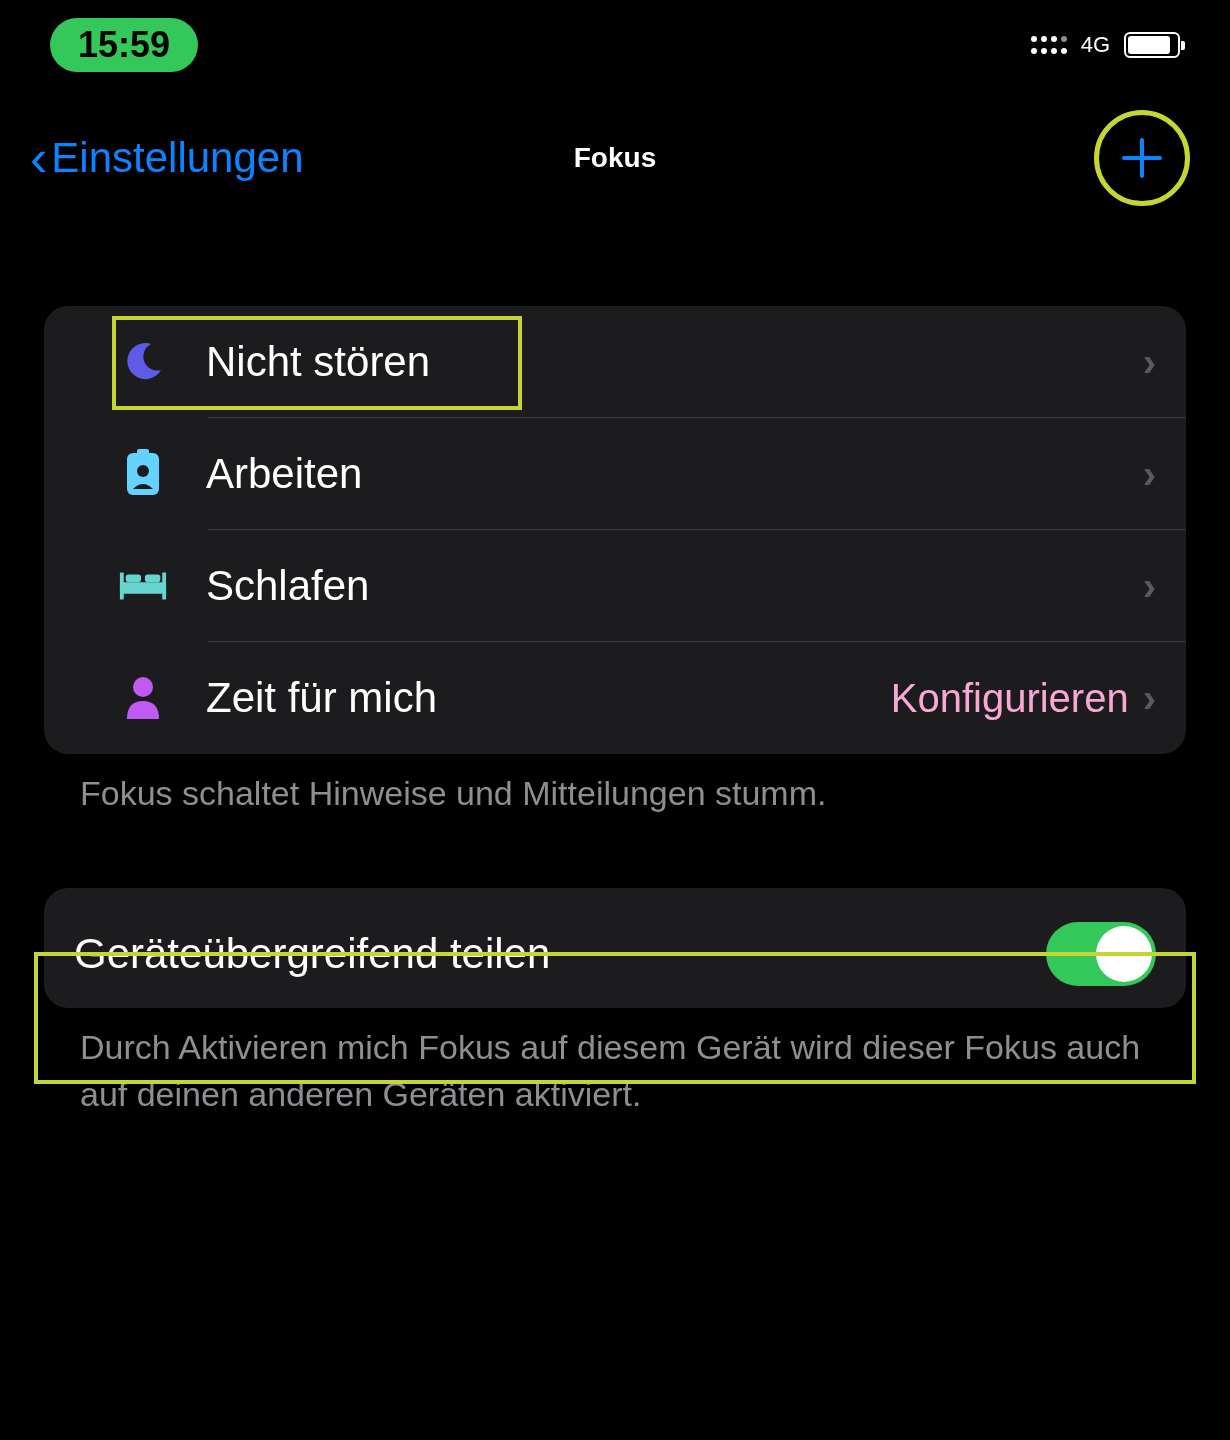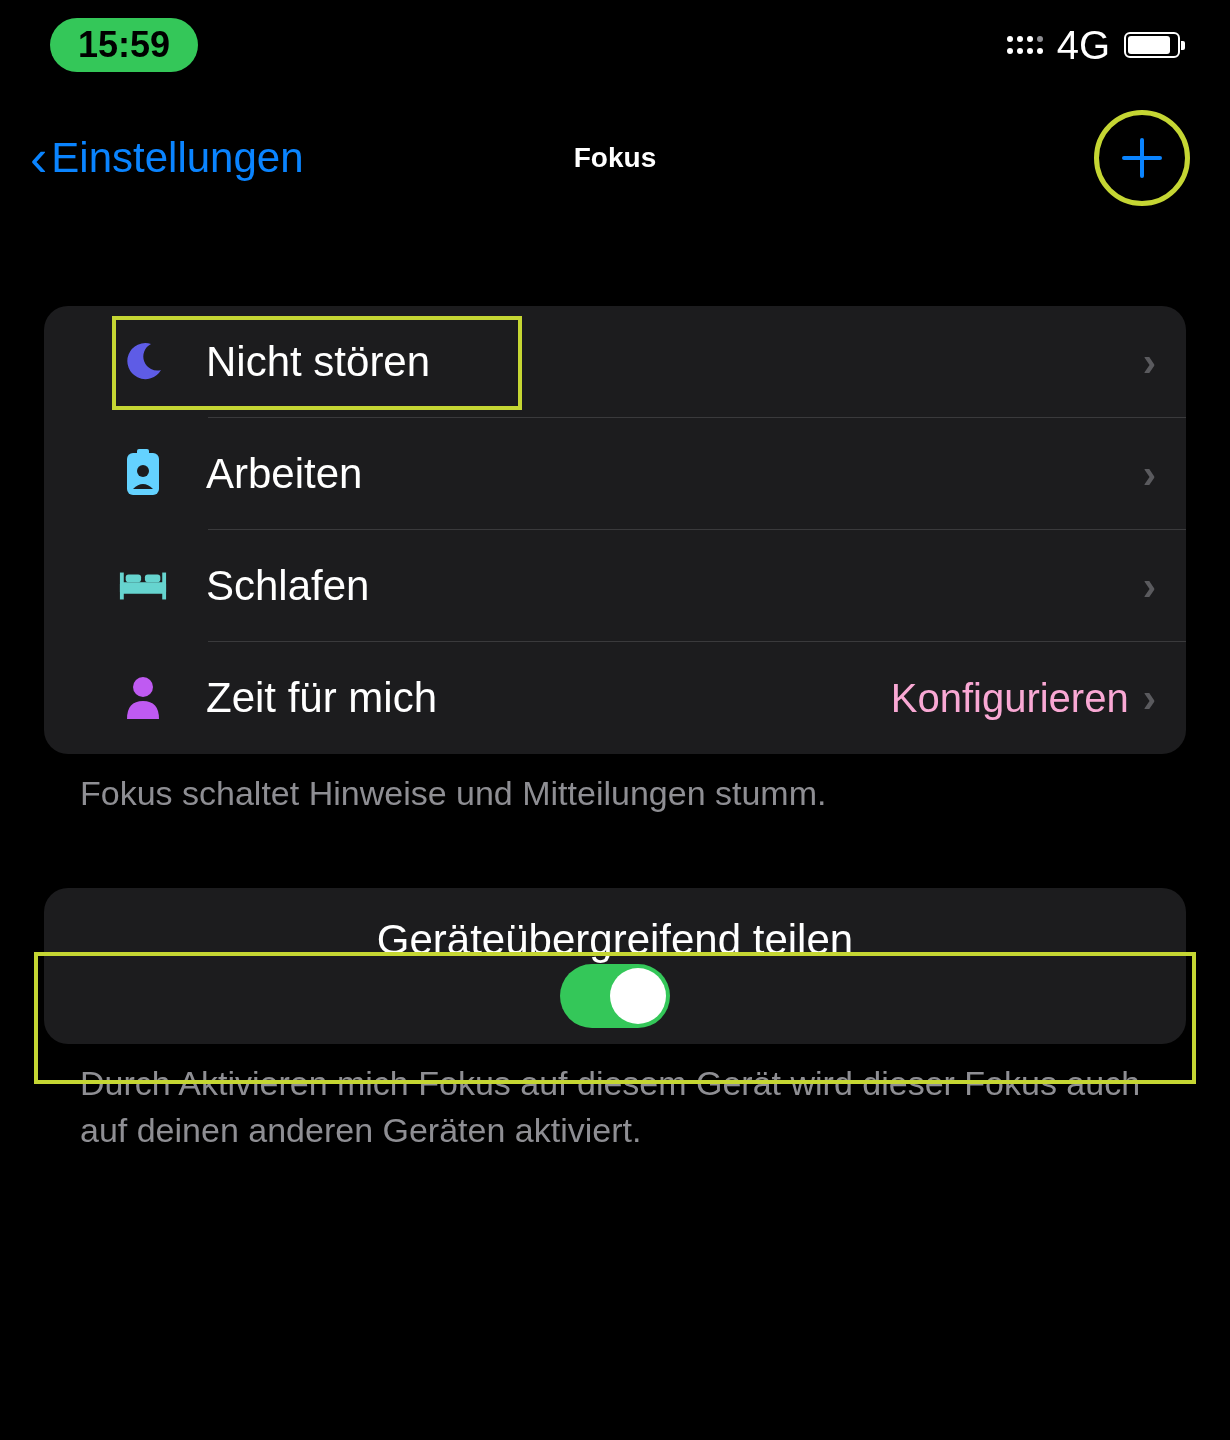--- a/index.html
+++ b/index.html
@@ -30,21 +30,21 @@
       display: flex;
       align-items: center;
       gap: 14px;
     }
     .signal-icon {
       width: 38px;
       height: 26px;
       display: inline-block;
     }
     .cell-text {
-      font-size: 40px;
+      font-size: 22px;
       font-weight: 500;
       color: #fff;
     }
     .battery-icon {
       width: 56px;
       height: 26px;
       border: 2.5px solid #fff;
       border-radius: 6px;
       position: relative;
       display: inline-block;
@@ -179,21 +179,20 @@
     .section-2 {
       margin-top: 70px;
       position: relative;
     }
     .toggle-row {
       display: flex;
       align-items: center;
       justify-content: space-between;
       padding: 28px 30px 16px 30px;
       min-height: 120px;
-      flex-direction: column;
     }
     .toggle {
       width: 110px;
       height: 64px;
       background: #34c759;
       border-radius: 34px;
       position: relative;
       flex-shrink: 0;
     }
     .toggle-knob {

